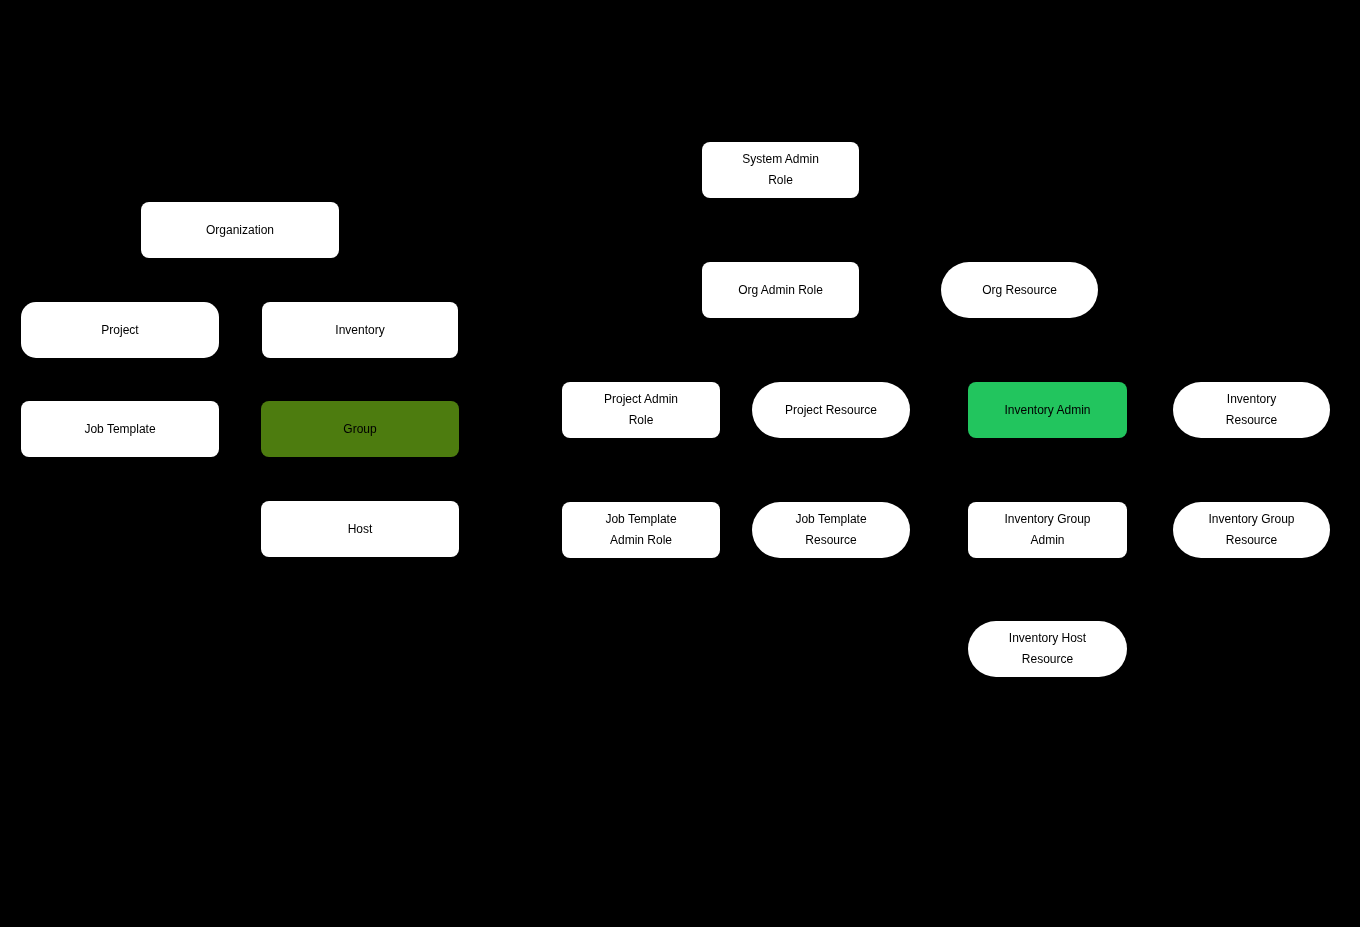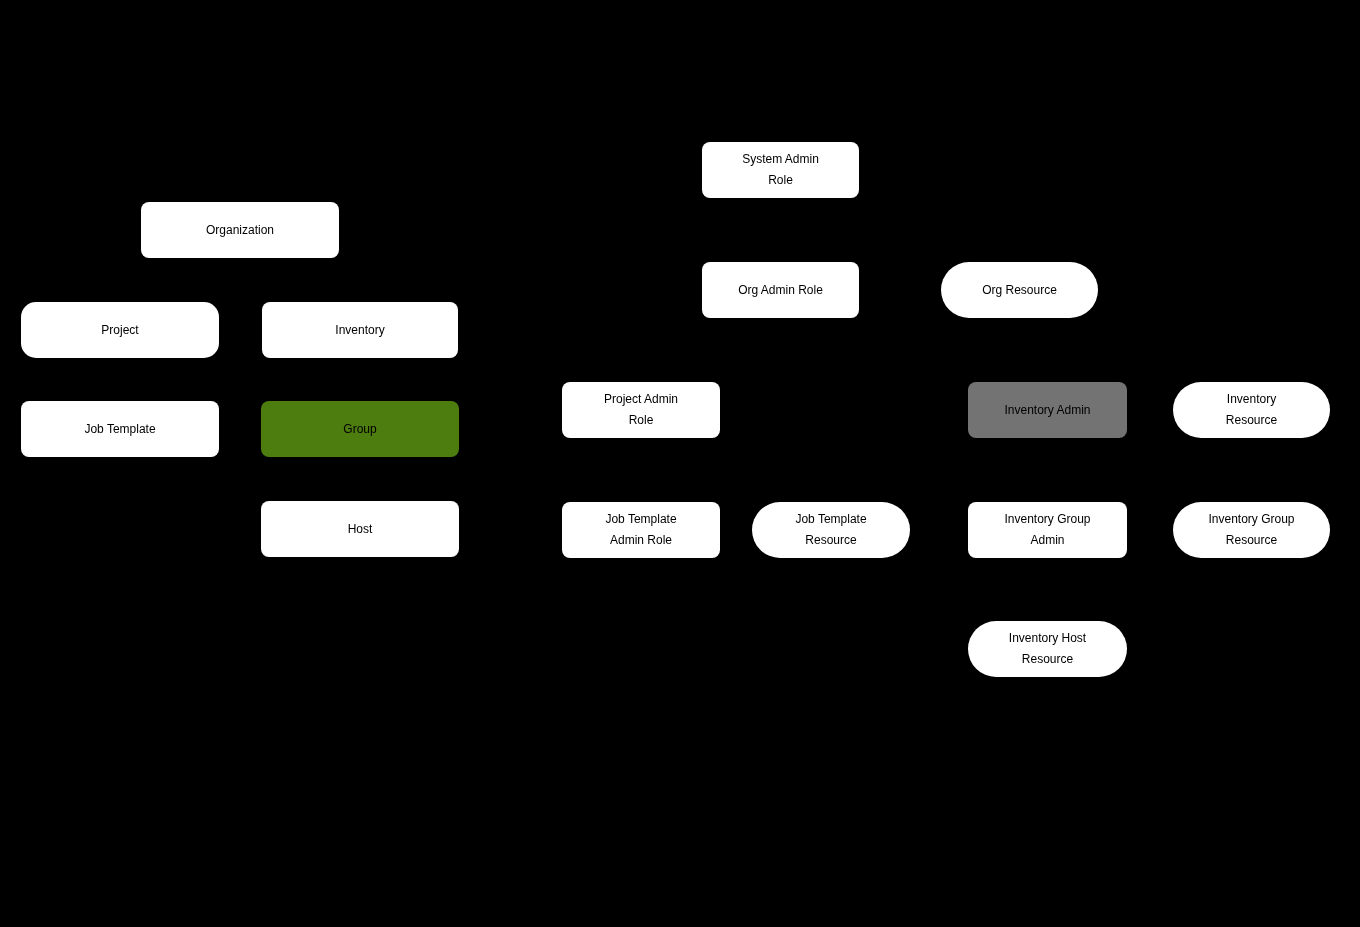--- a/index.html
+++ b/index.html
@@ -93,30 +93,33 @@
     <span class="lbl">Org Admin Role</span>
   </div>
   <div class="node" id="n-project-admin-role" style="background: rgb(255, 255, 255); color: rgb(0, 0, 0);">
     <span class="lbl">Project Admin
 Role</span>
   </div>
   <div class="node" id="n-job-template-admin-role" style="background: rgb(255, 255, 255); color: rgb(0, 0, 0);">
     <span class="lbl">Job Template
 Admin Role</span>
   </div>
-  <div class="node" id="n-inventory-admin" style="background: #737373; color: rgb(0, 0, 0);">
+  <div class="node" id="n-inventory-admin" style="background: #22c55e; color: rgb(0, 0, 0);">
     <span class="lbl">Inventory Admin</span>
   </div>
   <div class="node" id="n-inventory-group-admin" style="background: rgb(255, 255, 255); color: rgb(0, 0, 0);">
     <span class="lbl">Inventory Group
 Admin</span>
   </div>
 
   <div class="node pill" id="n-org-resource" style="background: rgb(255, 255, 255); color: rgb(0, 0, 0);">
     <span class="lbl">Org Resource</span>
+  </div>
+  <div class="node pill" id="n-project-resource" style="background: rgb(255, 255, 255); color: rgb(0, 0, 0);">
+    <span class="lbl">Project Resource</span>
   </div>
   <div class="node pill" id="n-job-template-resource" style="background: rgb(255, 255, 255); color: rgb(0, 0, 0);">
     <span class="lbl">Job Template
 Resource</span>
   </div>
   <div class="node pill" id="n-inventory-resource" style="background: rgb(255, 255, 255); color: rgb(0, 0, 0);">
     <span class="lbl">Inventory
 Resource</span>
   </div>
   <div class="node pill" id="n-inventory-group-resource" style="background: rgb(255, 255, 255); color: rgb(0, 0, 0);">

